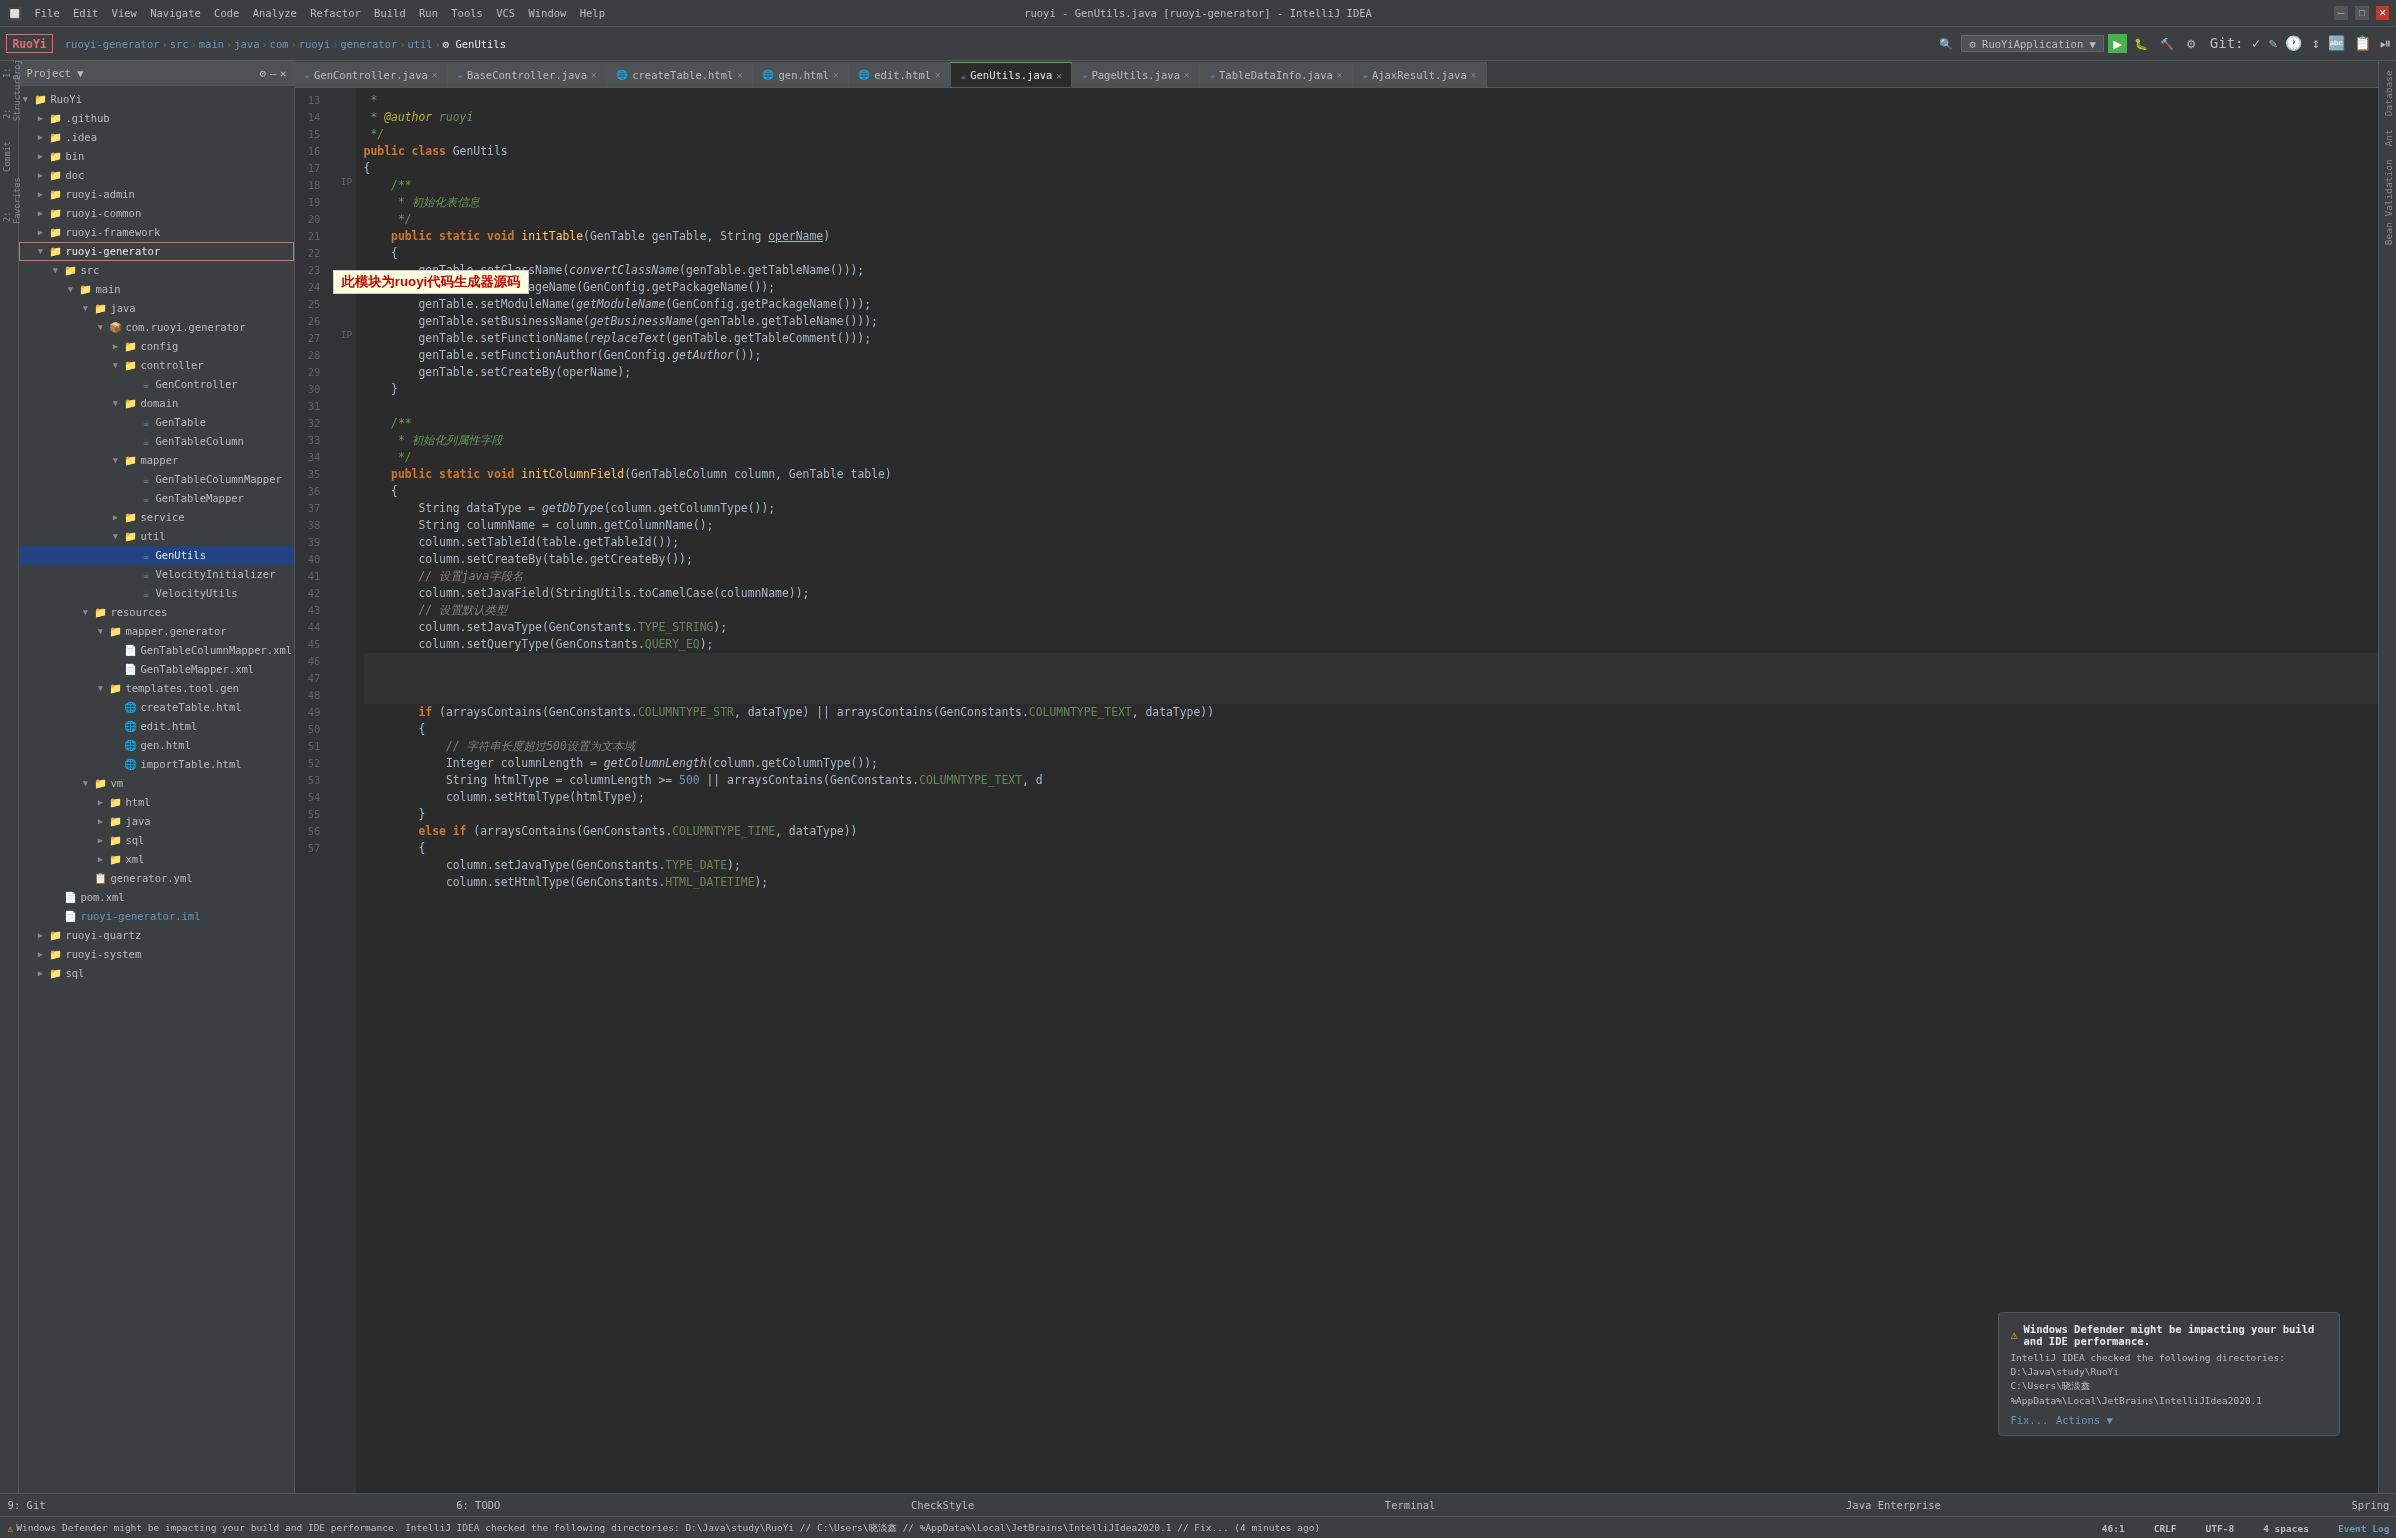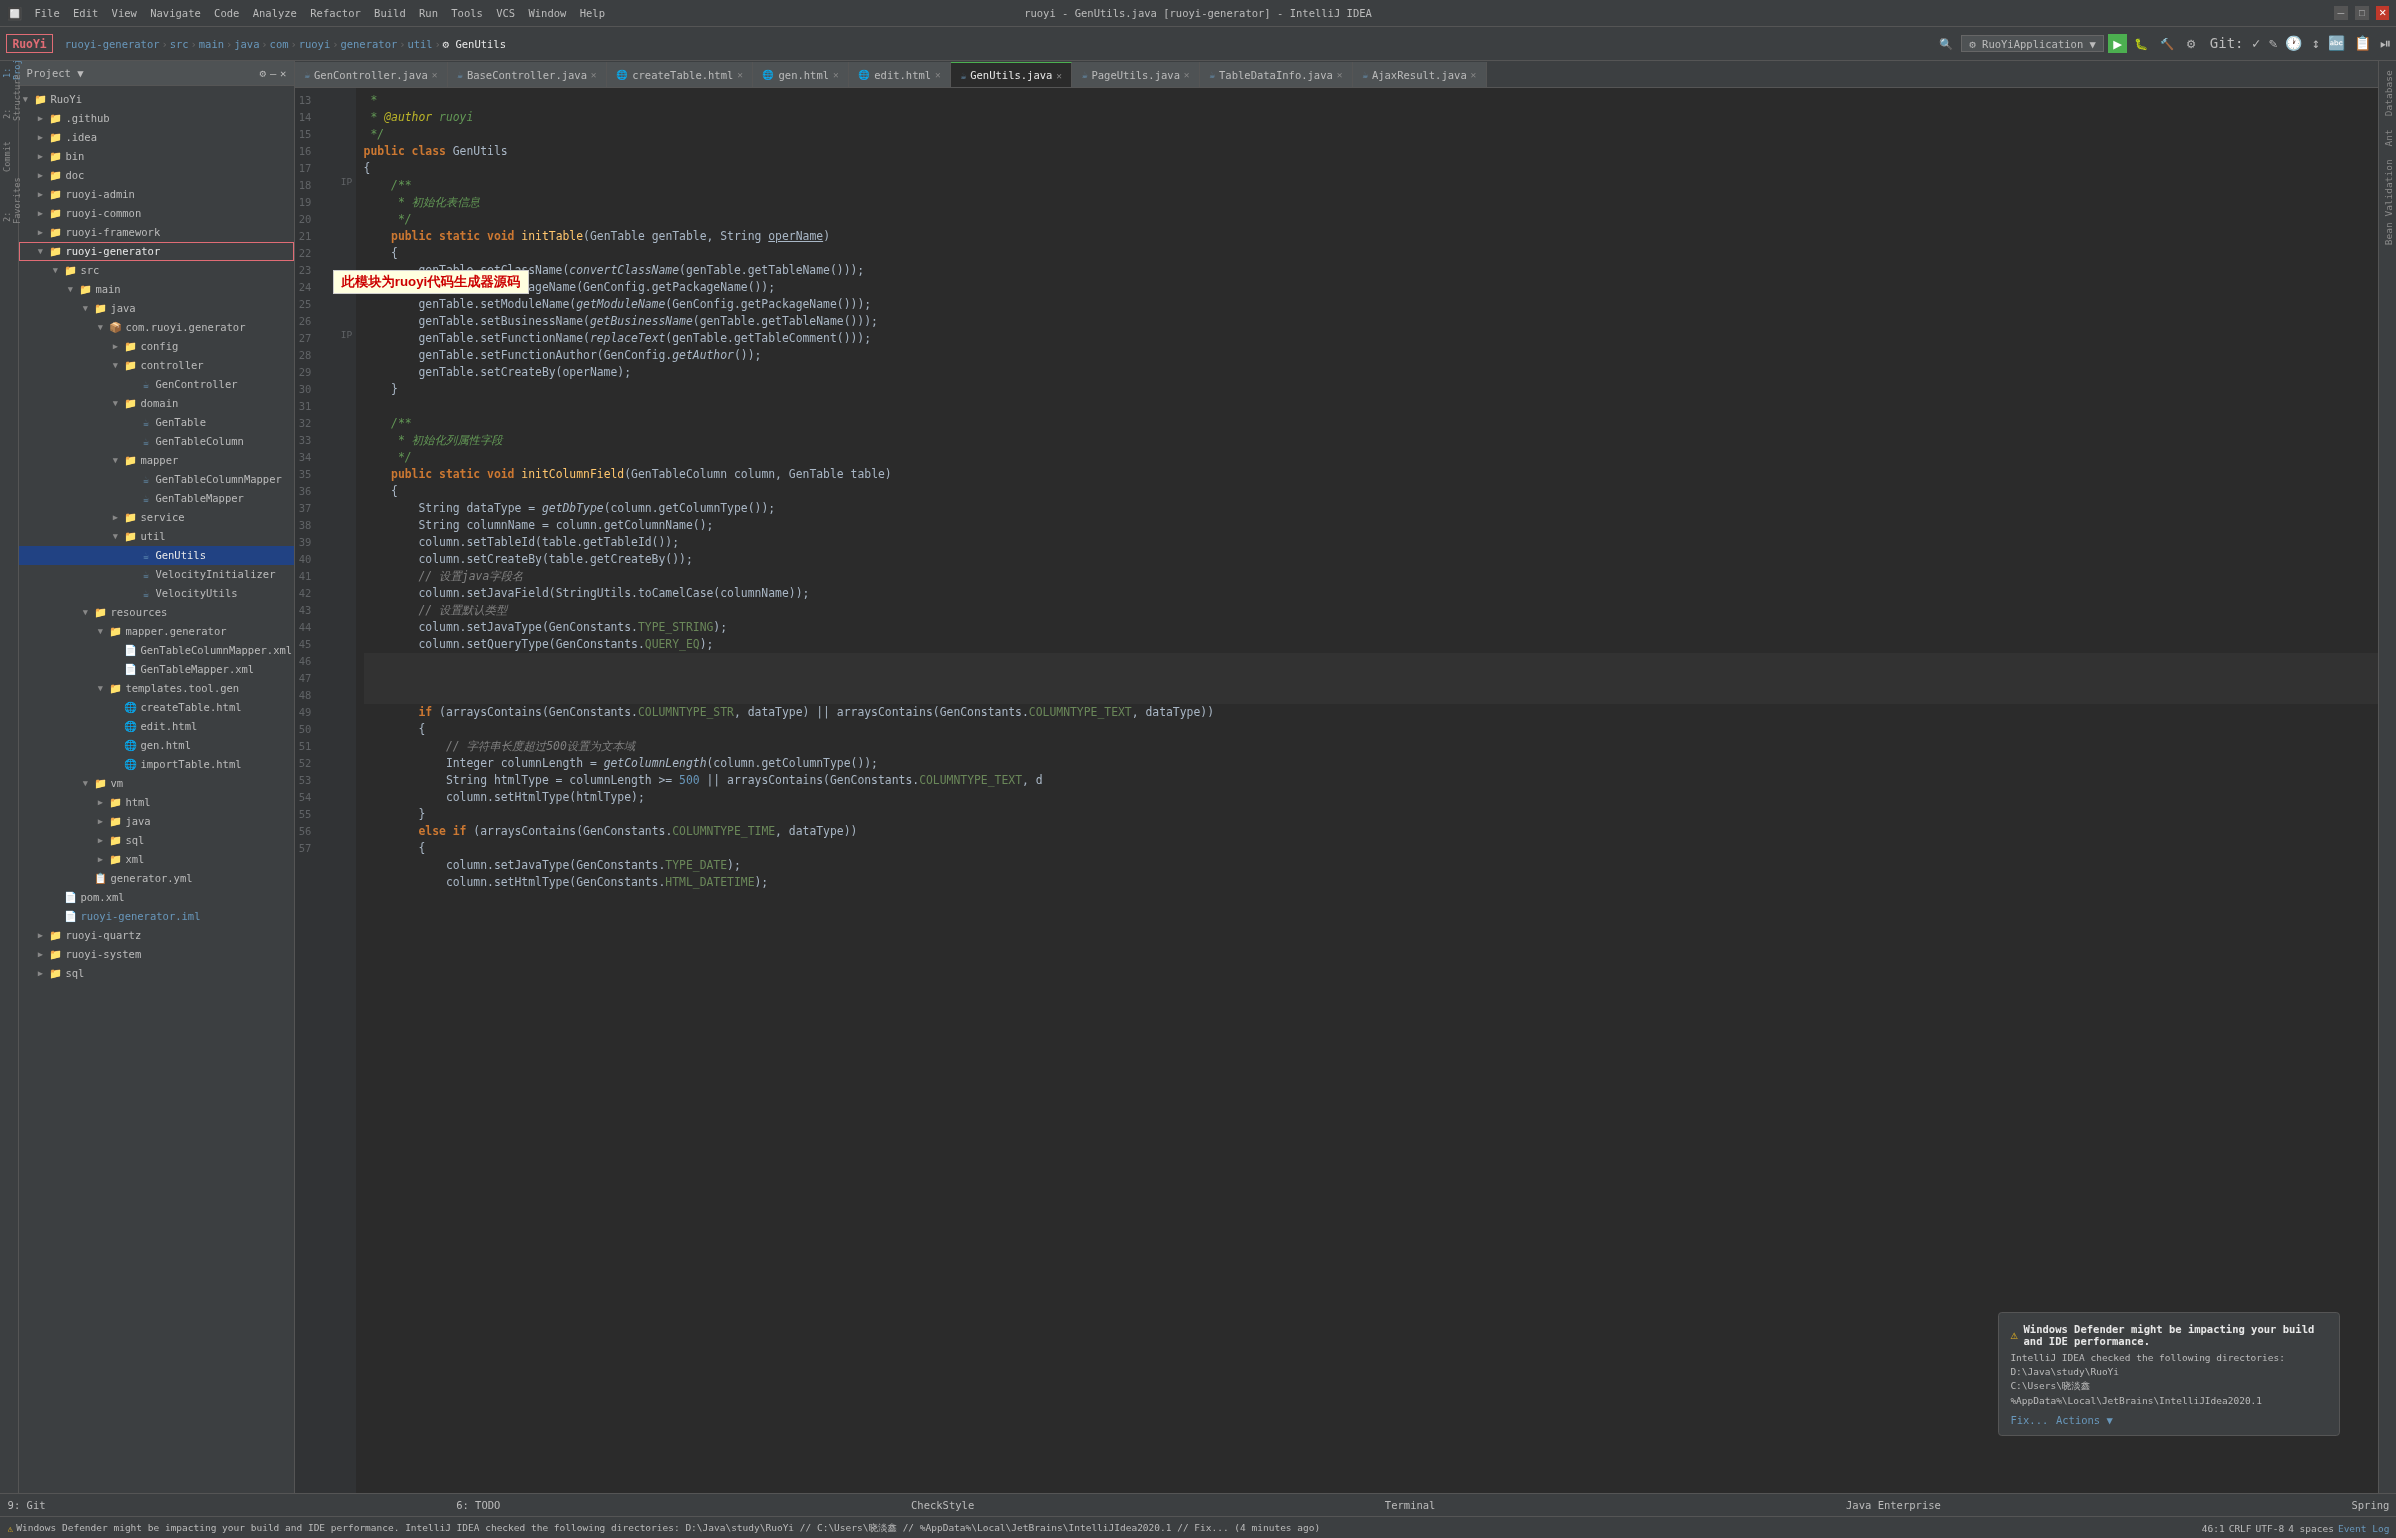--- a/index.html
+++ b/index.html
@@ -252,21 +252,21 @@
       overflow: hidden;
       background: #2b2b2b;
     }
     .line-numbers {
       width: 42px;
       background: #313335;
       color: #606366;
       font-size: 10.5px;
       line-height: 17px;
       padding: 3.8px 7.6px 3.8px 3.8px;
-      text-align: left;
+      text-align: center;
       flex-shrink: 0;
       overflow: hidden;
       user-select: none;
     }
     .gutter {
       width: 19px;
       background: #313335;
       flex-shrink: 0;
       position: relative;
     }
@@ -1161,21 +1161,21 @@
   <div class="bottom-tab">
     <span>Spring</span>
   </div>
 </div>
 
 <div class="status-bar">
   <div class="status-item" style="flex:1;overflow:hidden;">
     <span style="color:#e6b422;">⚠</span>
     <span style="white-space:nowrap;overflow:hidden;text-overflow:ellipsis;">Windows Defender might be impacting your build and IDE performance. IntelliJ IDEA checked the following directories: D:\Java\study\RuoYi // C:\Users\晓淡鑫 // %AppData%\Local\JetBrains\IntelliJIdea2020.1 // Fix... (4 minutes ago)</span>
   </div>
-  <div style="margin-left:auto;display:flex;gap:4px;align-items:flex-start;">
+  <div style="margin-left:auto;display:flex;gap:29px;align-items:flex-start;font-weight:bold;">
     <span class="status-item">
       <span>46:1</span>
     </span>
     <span>CRLF</span>
     <span>UTF-8</span>
     <span>4 spaces</span>
     <span style="color:#6897bb;cursor:pointer;">Event Log</span>
   </div>
 </div>
 

